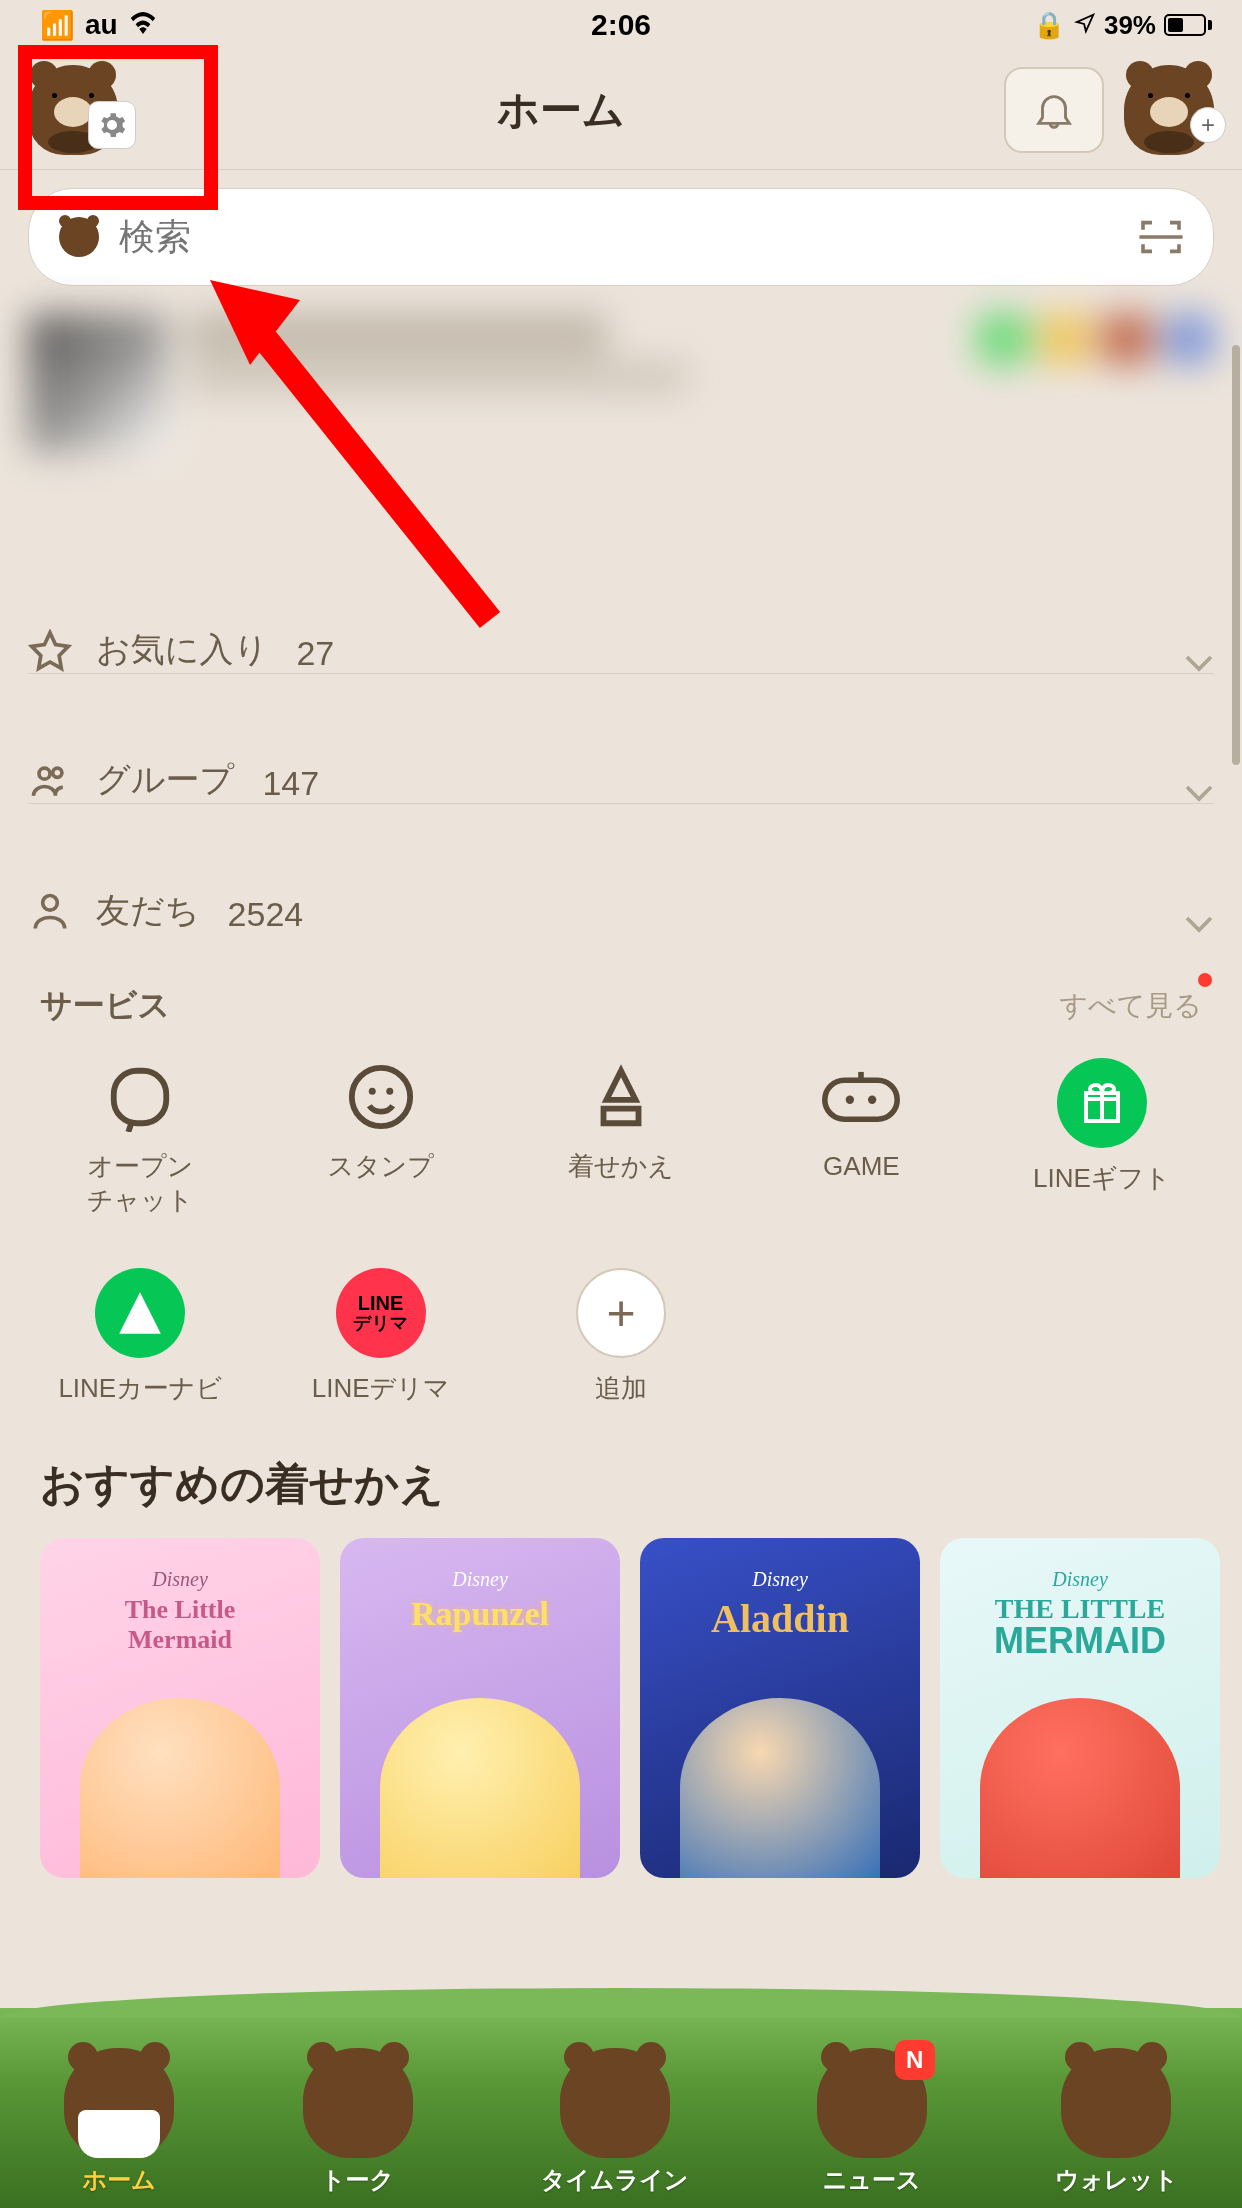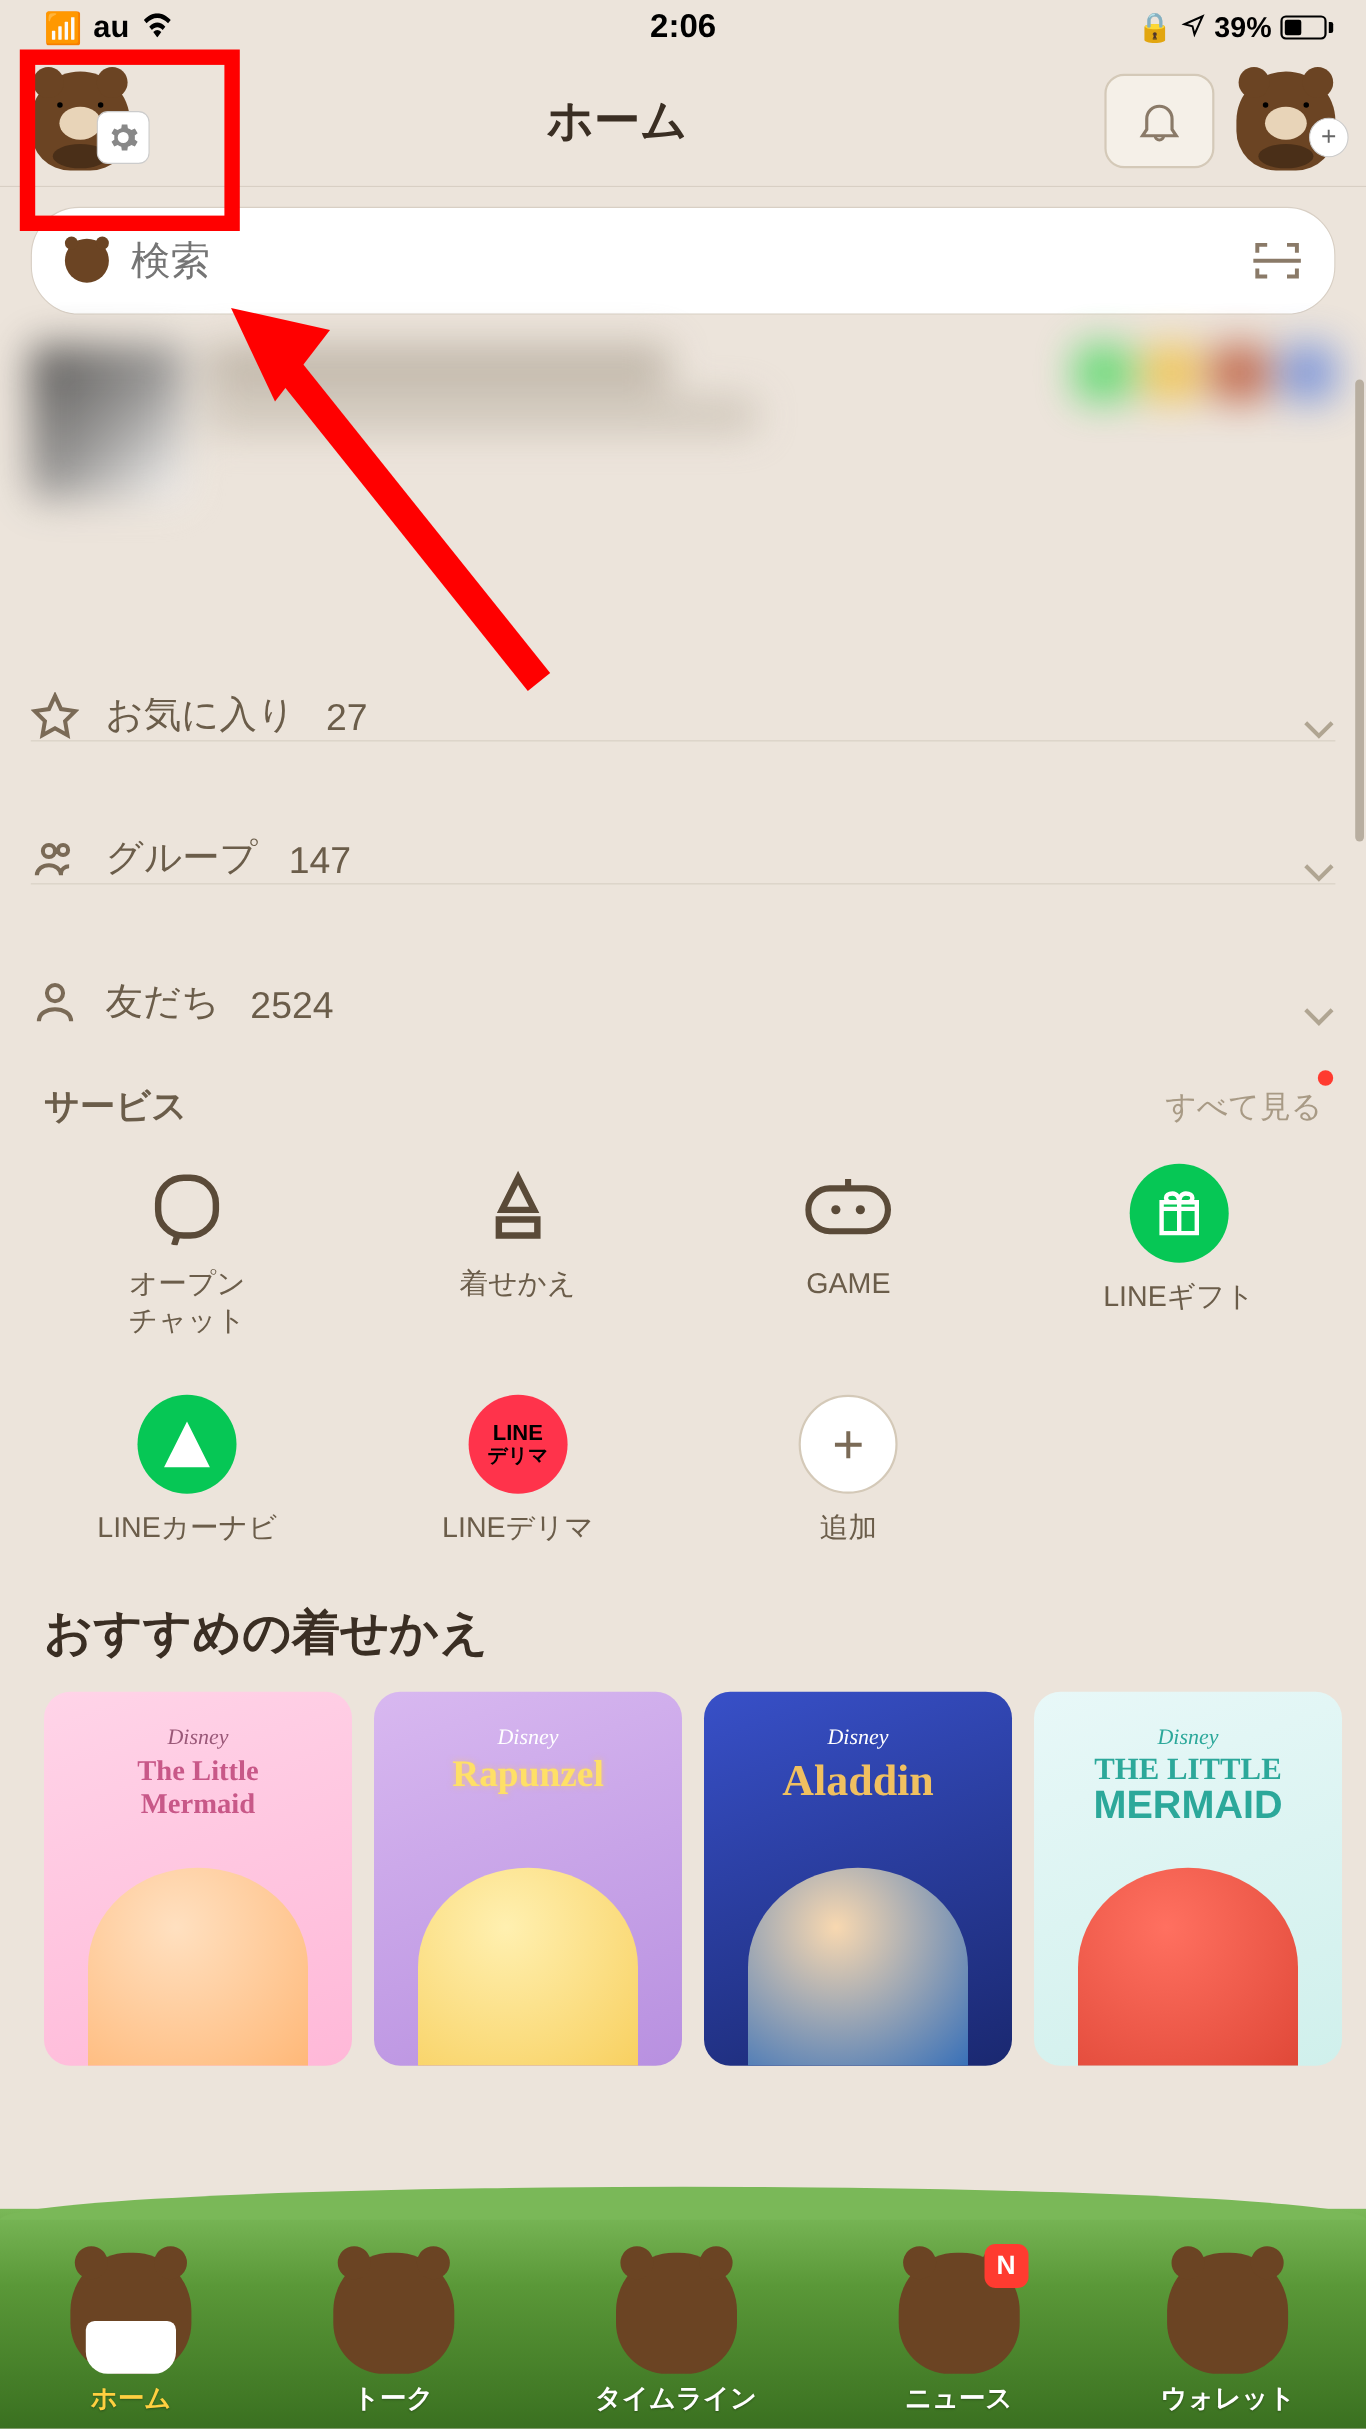--- a/index.html
+++ b/index.html
@@ -64,21 +64,21 @@
   .row-icon { width: 44px; height: 44px; color: #7a6a56; flex-shrink: 0; }
   .row-label { font-size: 34px; color: #6b5d4a; font-weight: 500; }
   .row-count { font-size: 34px; color: #6b5d4a; margin-left: 4px; }
   .chevron { margin-left: auto; color: #b0a592; }
 
   
   .section-header { display: flex; align-items: center; justify-content: space-between; padding: 50px 40px 20px; }
   .section-title { font-size: 32px; color: #6b5d4a; font-weight: 600; }
   .see-all { font-size: 28px; color: #a89a85; position: relative; }
   .red-dot { position: absolute; top: -14px; right: -10px; width: 14px; height: 14px; background: #ff3b30; border-radius: 50%; }
-  .service-grid { display: grid; grid-template-columns: repeat(4, 1fr); padding: 10px 20px; row-gap: 50px; }
+  .service-grid { display: grid; grid-template-columns: repeat(5, 1fr); padding: 10px 20px; row-gap: 50px; }
   .service-item { display: flex; flex-direction: column; align-items: center; gap: 14px; }
   .service-icon { width: 78px; height: 78px; display: flex; align-items: center; justify-content: center; color: #5a4a38; }
   .service-circle { width: 90px; height: 90px; border-radius: 50%; display: flex; align-items: center; justify-content: center; color: #000000; font-weight: 700; }
   .circle-green { background: #06c755; }
   .circle-red { background: #ff334b; flex-direction: column; font-size: 18px; line-height: 1.1; }
   .circle-plus { background: #fff; border: 2px solid #d4c9b8; color: #7a6a56; font-size: 50px; font-weight: 300; }
   .service-label { font-size: 26px; color: #6b5d4a; text-align: center; line-height: 1.3; }
 
   
   .themes-title { font-size: 44px; font-weight: 700; color: #3a2e23; padding: 40px 40px 24px; }
@@ -279,20 +279,31 @@
           <rect x="3" y="3" width="18" height="18" rx="8" fill="none" stroke="currentColor" stroke-width="2"></rect>
           <path d="M9 21l-1 3" stroke="currentColor" stroke-width="2"></path>
         </svg>
       </div>
     <span class="service-label" style="white-space:pre-line">オープン
 チャット</span>
   </div>
   <div class="service-item">
     <div class="service-icon">
         <svg width="70" height="70" viewBox="0 0 24 24">
+          <circle cx="12" cy="12" r="10" fill="none" stroke="currentColor" stroke-width="2"></circle>
+          <circle cx="9" cy="10" r="1.2" fill="currentColor"></circle>
+          <circle cx="15" cy="10" r="1.2" fill="currentColor"></circle>
+          <path d="M8 15c1 1.5 2.5 2 4 2s3-.5 4-2" fill="none" stroke="currentColor" stroke-width="2"></path>
+        </svg>
+      </div>
+    <span class="service-label">スタンプ</span>
+  </div>
+  <div class="service-item">
+    <div class="service-icon">
+        <svg width="70" height="70" viewBox="0 0 24 24">
           <path fill="none" stroke="currentColor" stroke-width="2" d="M12 3l5 10H7l5-10zM6 16h12v5H6z"></path>
         </svg>
       </div>
     <span class="service-label">着せかえ</span>
   </div>
   <div class="service-item">
     <div class="service-icon">
         <svg width="78" height="60" viewBox="0 0 28 20">
           <rect x="1" y="4" width="26" height="14" rx="7" fill="none" stroke="currentColor" stroke-width="2"></rect>
           <circle cx="10" cy="11" r="1.5" fill="currentColor"></circle>

